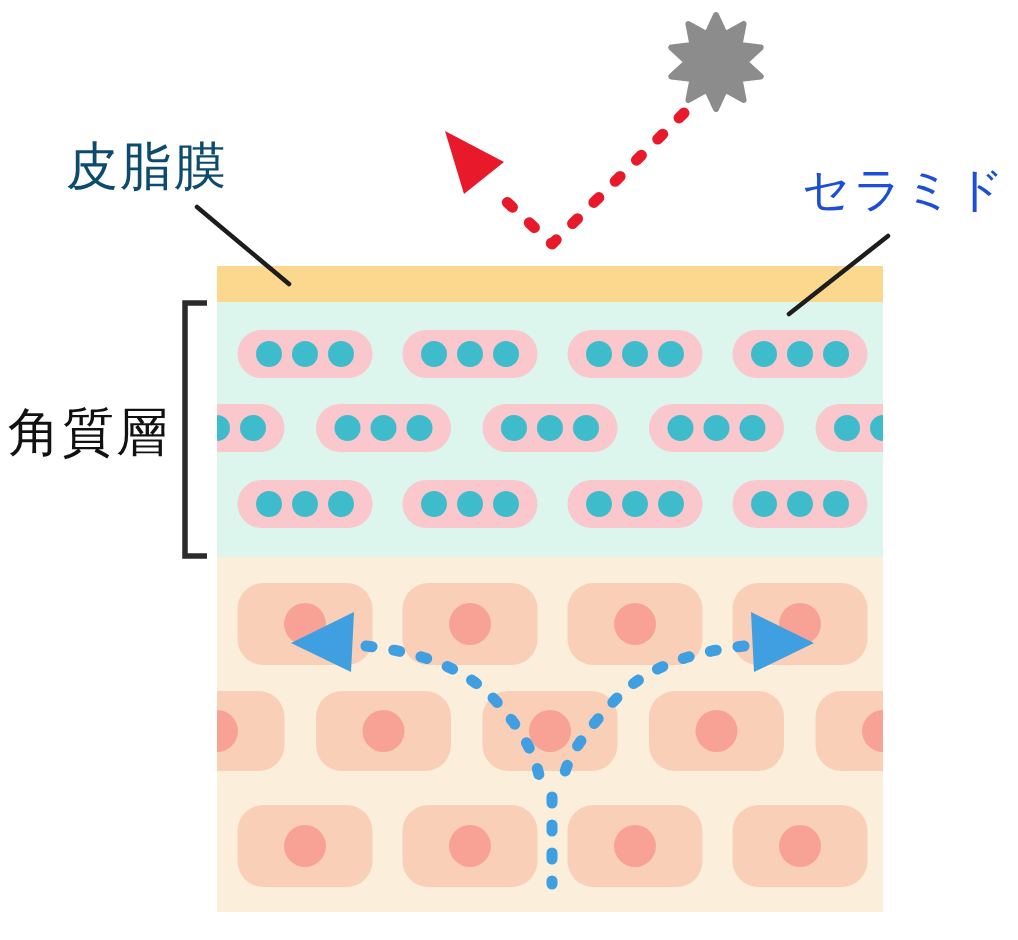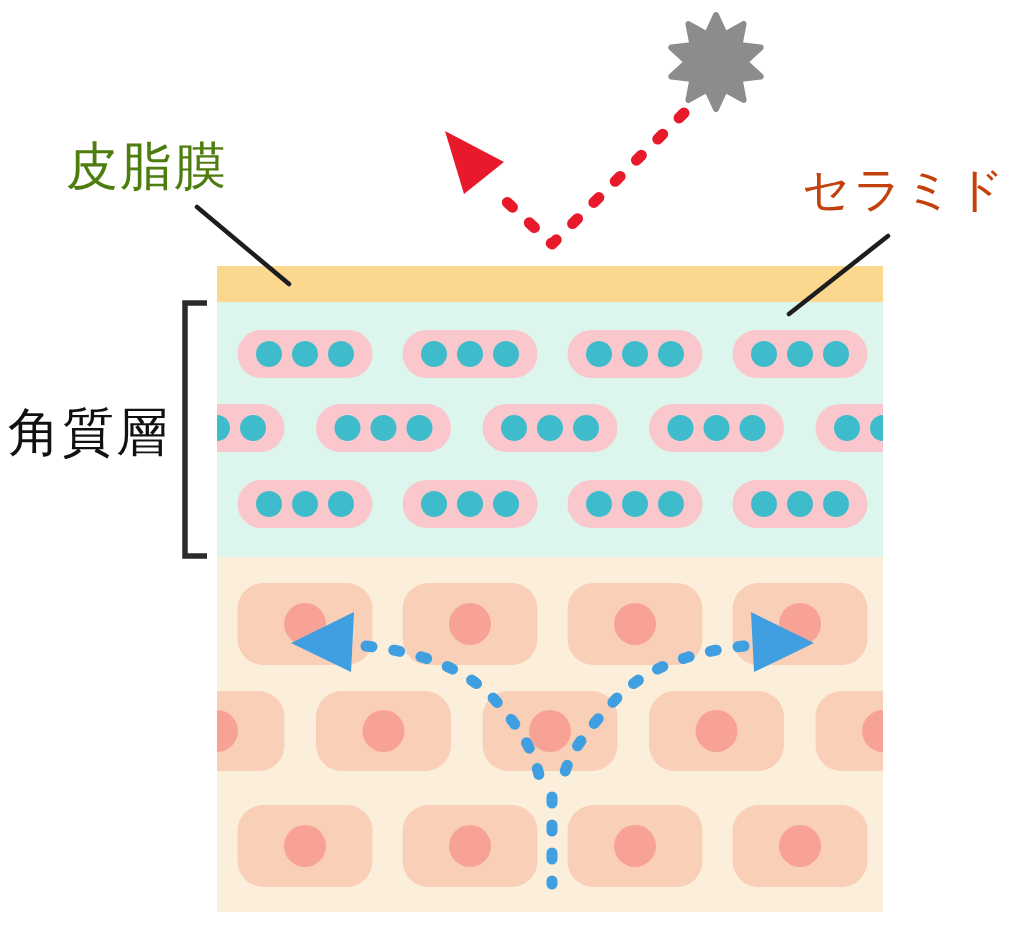--- a/index.html
+++ b/index.html
@@ -126,18 +126,18 @@
         <polygon points="814,643 751,612 754,672" fill="#3F9FE0"></polygon>
       </g>
       <path d="M 207,303 L 185,303 L 185,556 L 207,556" fill="none" stroke="#2B2B2B" stroke-width="5.5"></path>
       <line x1="197" y1="207" x2="289" y2="284" stroke="#1D1D1D" stroke-width="4.5" stroke-linecap="round"></line>
       <line x1="888" y1="236" x2="789" y2="314" stroke="#1D1D1D" stroke-width="4.5" stroke-linecap="round"></line>
       <polygon points="716.0,15.0 725.0,34.4 743.6,24.0 739.5,45.0 760.7,47.5 745.0,62.0 760.7,76.5 739.5,79.0 743.6,100.0 725.0,89.6 716.0,109.0 707.0,89.6 688.4,100.0 692.5,79.0 671.3,76.5 687.0,62.0 671.3,47.5 692.5,45.0 688.4,24.0 707.0,34.4" fill="#8C8C8C" stroke="#8C8C8C" stroke-width="6" stroke-linejoin="round"></polygon>
       <path d="M 684,113 L 552,244 L 494,190" fill="none" stroke="#E8192B" stroke-width="11" stroke-linecap="round" stroke-linejoin="round" stroke-dasharray="7 23"></path>
       <polygon points="445,131 504,162 464,194" fill="#E8192B"></polygon>
     </svg>
 
-  <div class="jp-label" id="label-sebum" style="color: #4d7c0f;">皮脂膜</div>
+  <div class="jp-label" id="label-sebum" style="color: #0c4a6e;">皮脂膜</div>
 
-  <div class="jp-label" id="label-ceramide" style="color: #c2410c; text-align: right;">セラミド</div>
+  <div class="jp-label" id="label-ceramide" style="color: #1d4ed8; text-align: right;">セラミド</div>
 
   <div class="jp-label" id="label-corneum" style="color: rgb(17, 17, 17); margin-top: 10px;">角質層</div>
 </div>
 
 </body></html>

